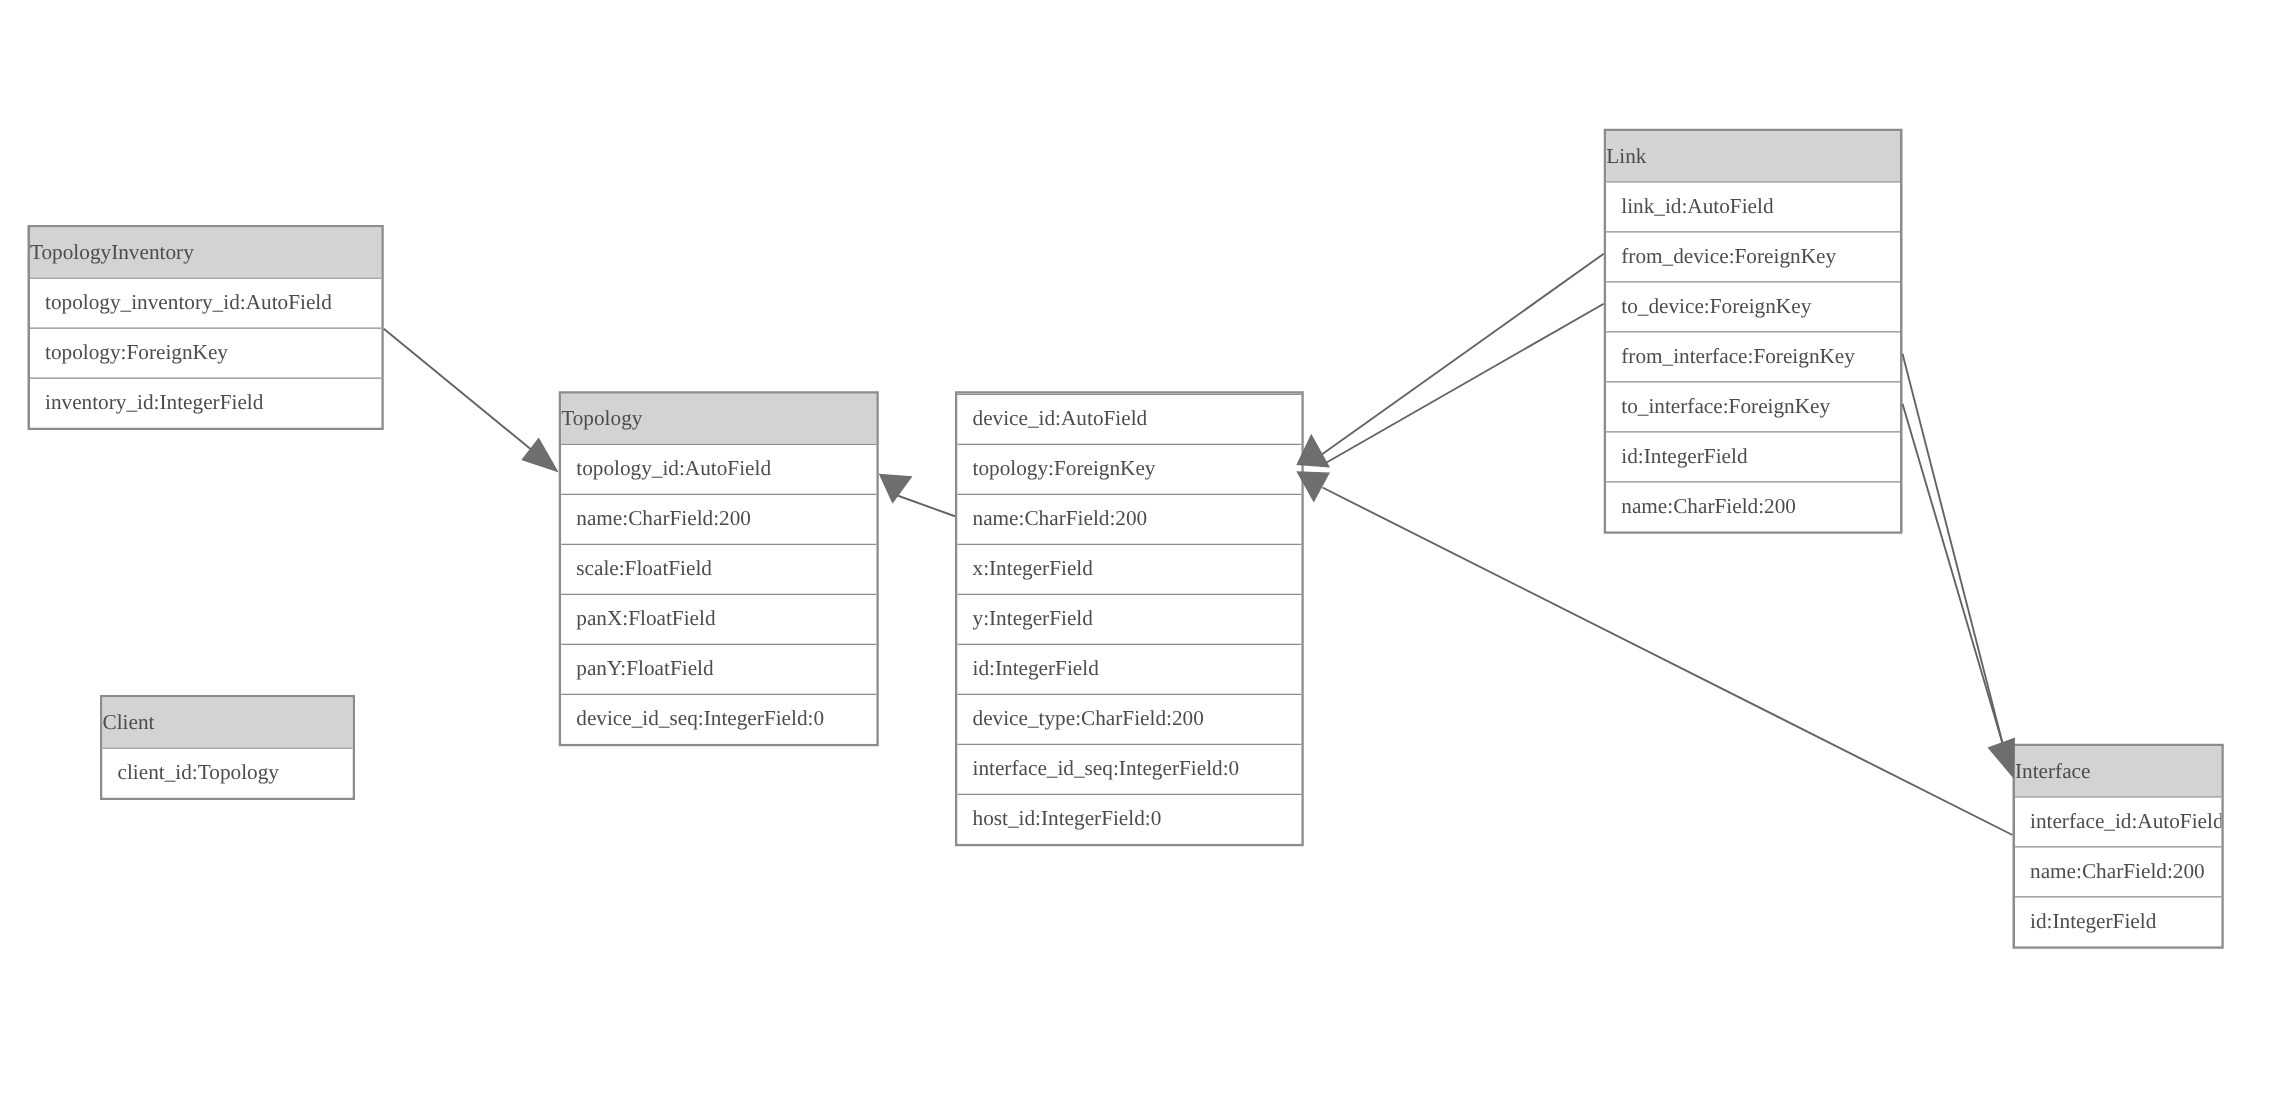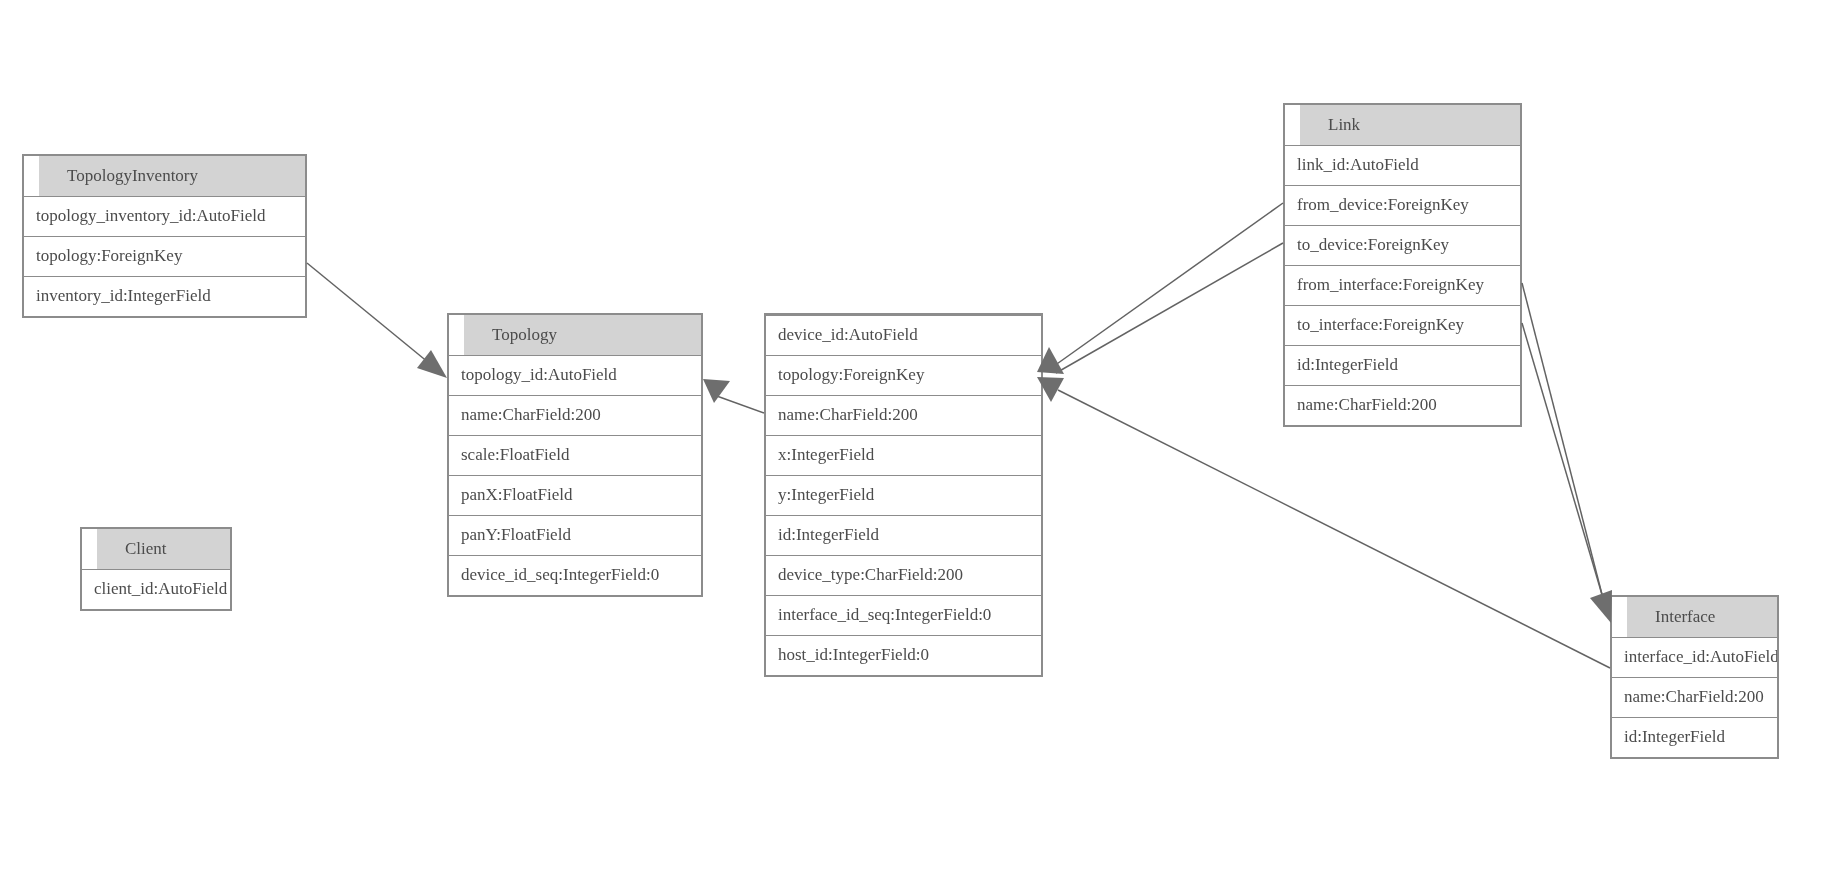--- a/index.html
+++ b/index.html
@@ -30,25 +30,24 @@
     border: 2px solid #8c8c8c;
     background: #ffffff;
     color: #4c4c4c;
     font-size: 17px;
     z-index: 1;
   }
   .entity .hdr {
     box-sizing: border-box;
     height: 40px;
     line-height: 40px;
-    padding: 0 28px;
+    padding: 0 0;
     background: #d3d3d3;
     white-space: nowrap;
     overflow: hidden;
-    margin-left: 15px;
   }
   .entity .row {
     box-sizing: border-box;
     height: 40px;
     line-height: 38px;
     padding: 0 12px;
     border-top: 1px solid #8c8c8c;
     background: #ffffff;
     white-space: nowrap;
     overflow: hidden;
@@ -61,40 +60,40 @@
   .arrowhead {
     fill: #6e6e6e;
     stroke: none;
   }
 </style>
 </head>
 <body>
 
 <div id="canvas">
 
-  <div class="entity" style="left:22px; top:154px; width:285px;">
+  <div class="entity" style="left:22px; top:180px; width:285px;">
     <div class="hdr">TopologyInventory</div>
     <div class="row">topology_inventory_id:AutoField</div>
     <div class="row">topology:ForeignKey</div>
     <div class="row">inventory_id:IntegerField</div>
   </div>
 
   <div class="entity" style="left:447px; top:313px; width:256px;">
     <div class="hdr">Topology</div>
     <div class="row">topology_id:AutoField</div>
     <div class="row">name:CharField:200</div>
     <div class="row">scale:FloatField</div>
     <div class="row">panX:FloatField</div>
     <div class="row">panY:FloatField</div>
     <div class="row">device_id_seq:IntegerField:0</div>
   </div>
 
-  <div class="entity" style="left:80px; top:527px; width:152px;">
+  <div class="entity" style="left:80px; top:556px; width:204px;">
     <div class="hdr">Client</div>
-    <div class="row">client_id:AutoField</div>
+    <div class="row">client_id:Topology</div>
   </div>
 
   <div class="entity" style="left:764px; top:313px; width:279px;">
     <div class="row">device_id:AutoField</div>
     <div class="row">topology:ForeignKey</div>
     <div class="row">name:CharField:200</div>
     <div class="row">x:IntegerField</div>
     <div class="row">y:IntegerField</div>
     <div class="row">id:IntegerField</div>
     <div class="row">device_type:CharField:200</div>

